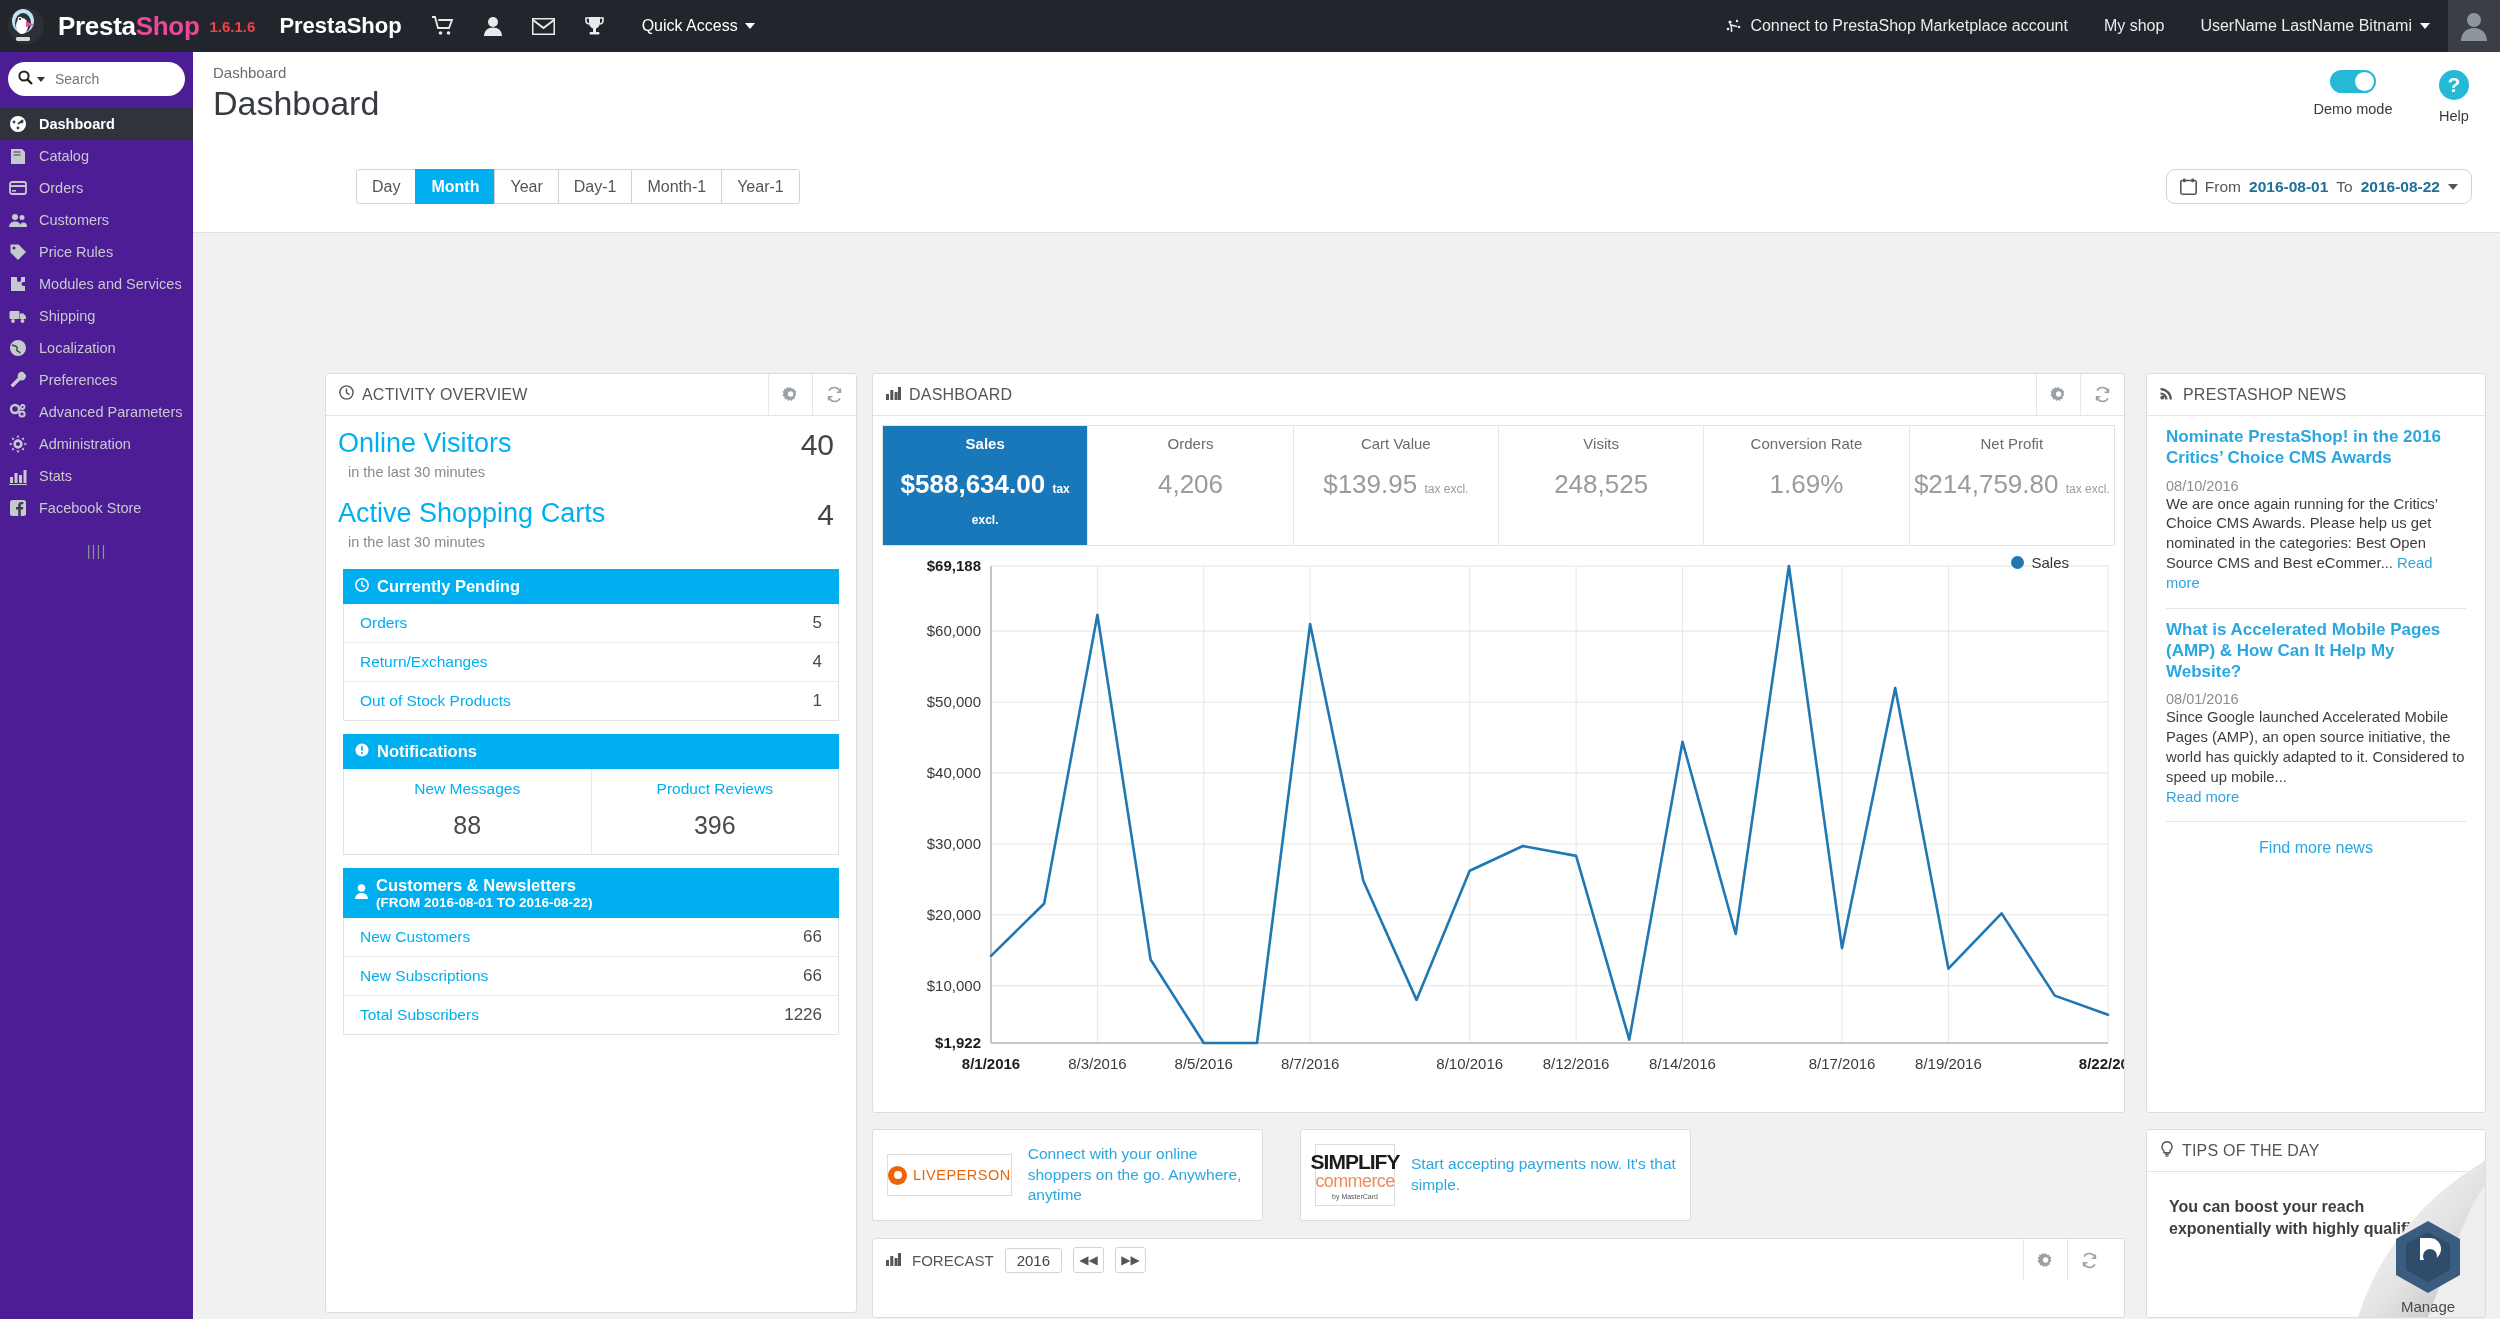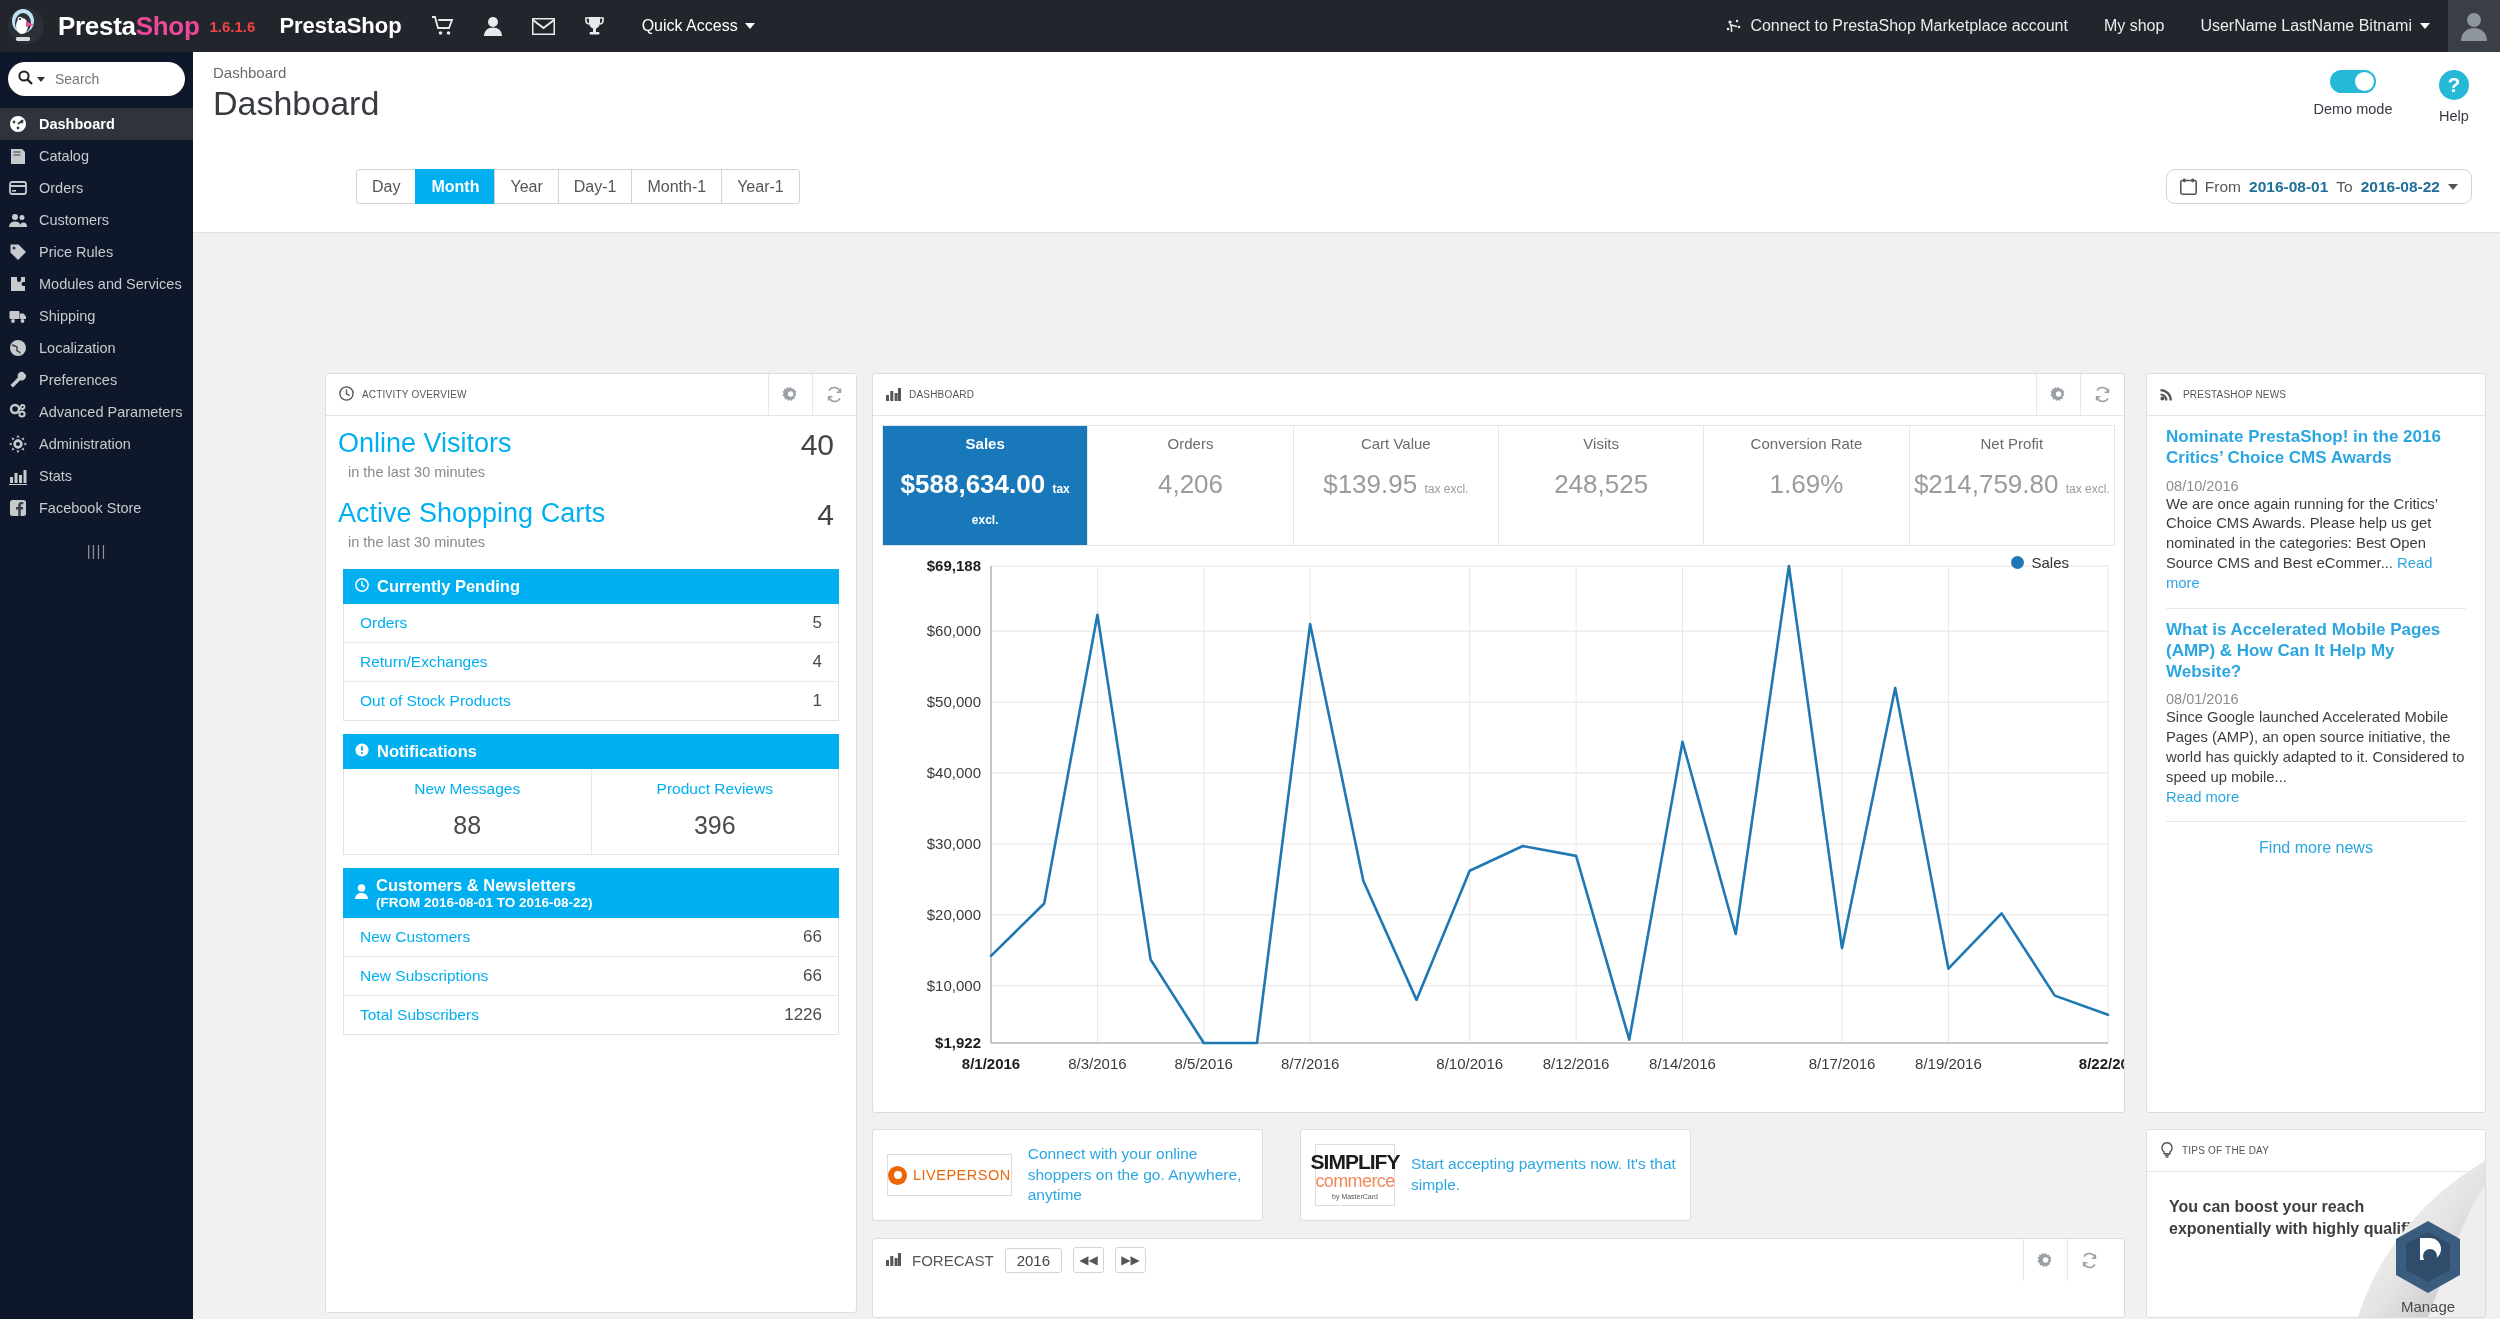--- a/index.html
+++ b/index.html
@@ -29,21 +29,21 @@
   .tb-icon svg { fill: #e8eaec; display:block; }
   .quick { color: #fff; font-size: 16px; margin-left: 38px; display:flex; align-items:center; gap:7px;}
   .caret-d { width:0;height:0;border-left:5px solid transparent;border-right:5px solid transparent;border-top:6px solid #fff; }
   #topbar-right { margin-left: auto; display: flex; align-items: center; height: 52px; }
   .tr-item { color: #e9ebec; font-size: 16px; padding: 0 18px; display: flex; align-items: center; gap: 8px; }
   .avatar-box { width: 52px; height: 52px; background: #3a3f46; display:flex;align-items:center;justify-content:center; }
 
   
   #sidebar {
     position: absolute; top: 52px; left: 0; width: 193px; height: 1267px;
-    background: #0f172a; z-index: 20;
+    background: #4c1d95; z-index: 20;
   }
   .search-wrap { padding: 10px 8px 12px 8px; }
   .search-box {
     background: #fff; border-radius: 18px; height: 34px; display: flex; align-items: center;
     padding: 0 10px; gap: 4px;
   }
   .search-box .mag { font-size: 14px; color: #333; }
   .search-caret { width:0;height:0;border-left:4px solid transparent;border-right:4px solid transparent;border-top:5px solid #333; }
   .search-box input {
     border: none; outline: none; font-size: 14px; color: #6b6b6b; flex: 1;
@@ -95,21 +95,21 @@
     position: absolute; right: 28px; top: 29px; height: 35px; border: 1px solid #d3d3d3; border-radius: 9px;
     background:#fff; display:flex; align-items:center; gap:8px; padding: 0 13px; font-size: 15.5px; color: #555;
   }
   .daterange b { color: #1f6f99; }
   .cal-ic svg { display:block; }
 
   
   .panel { background: #fff; border: 1px solid #dcdcdc; border-radius: 3px; position: absolute; }
   .panel-head {
     height: 42px; border-bottom: 1px solid #e4e4e4; display: flex; align-items: center;
-    padding: 0 0 0 13px; font-size: 10px; color: #555; letter-spacing: .2px;
+    padding: 0 0 0 13px; font-size: 16px; color: #555; letter-spacing: .2px;
   }
   .panel-head .ph-title { display:flex; align-items:center; gap:8px; }
   .ph-tools { margin-left: auto; display: flex; height: 42px; }
   .ph-btn {
     width: 44px; display: flex; align-items: center; justify-content: center;
     border-left: 1px solid #e8e8e8; color: #9aa0a6;
   }
   .ph-btn svg { display:block; fill:#9aa0a6; }
 
   

